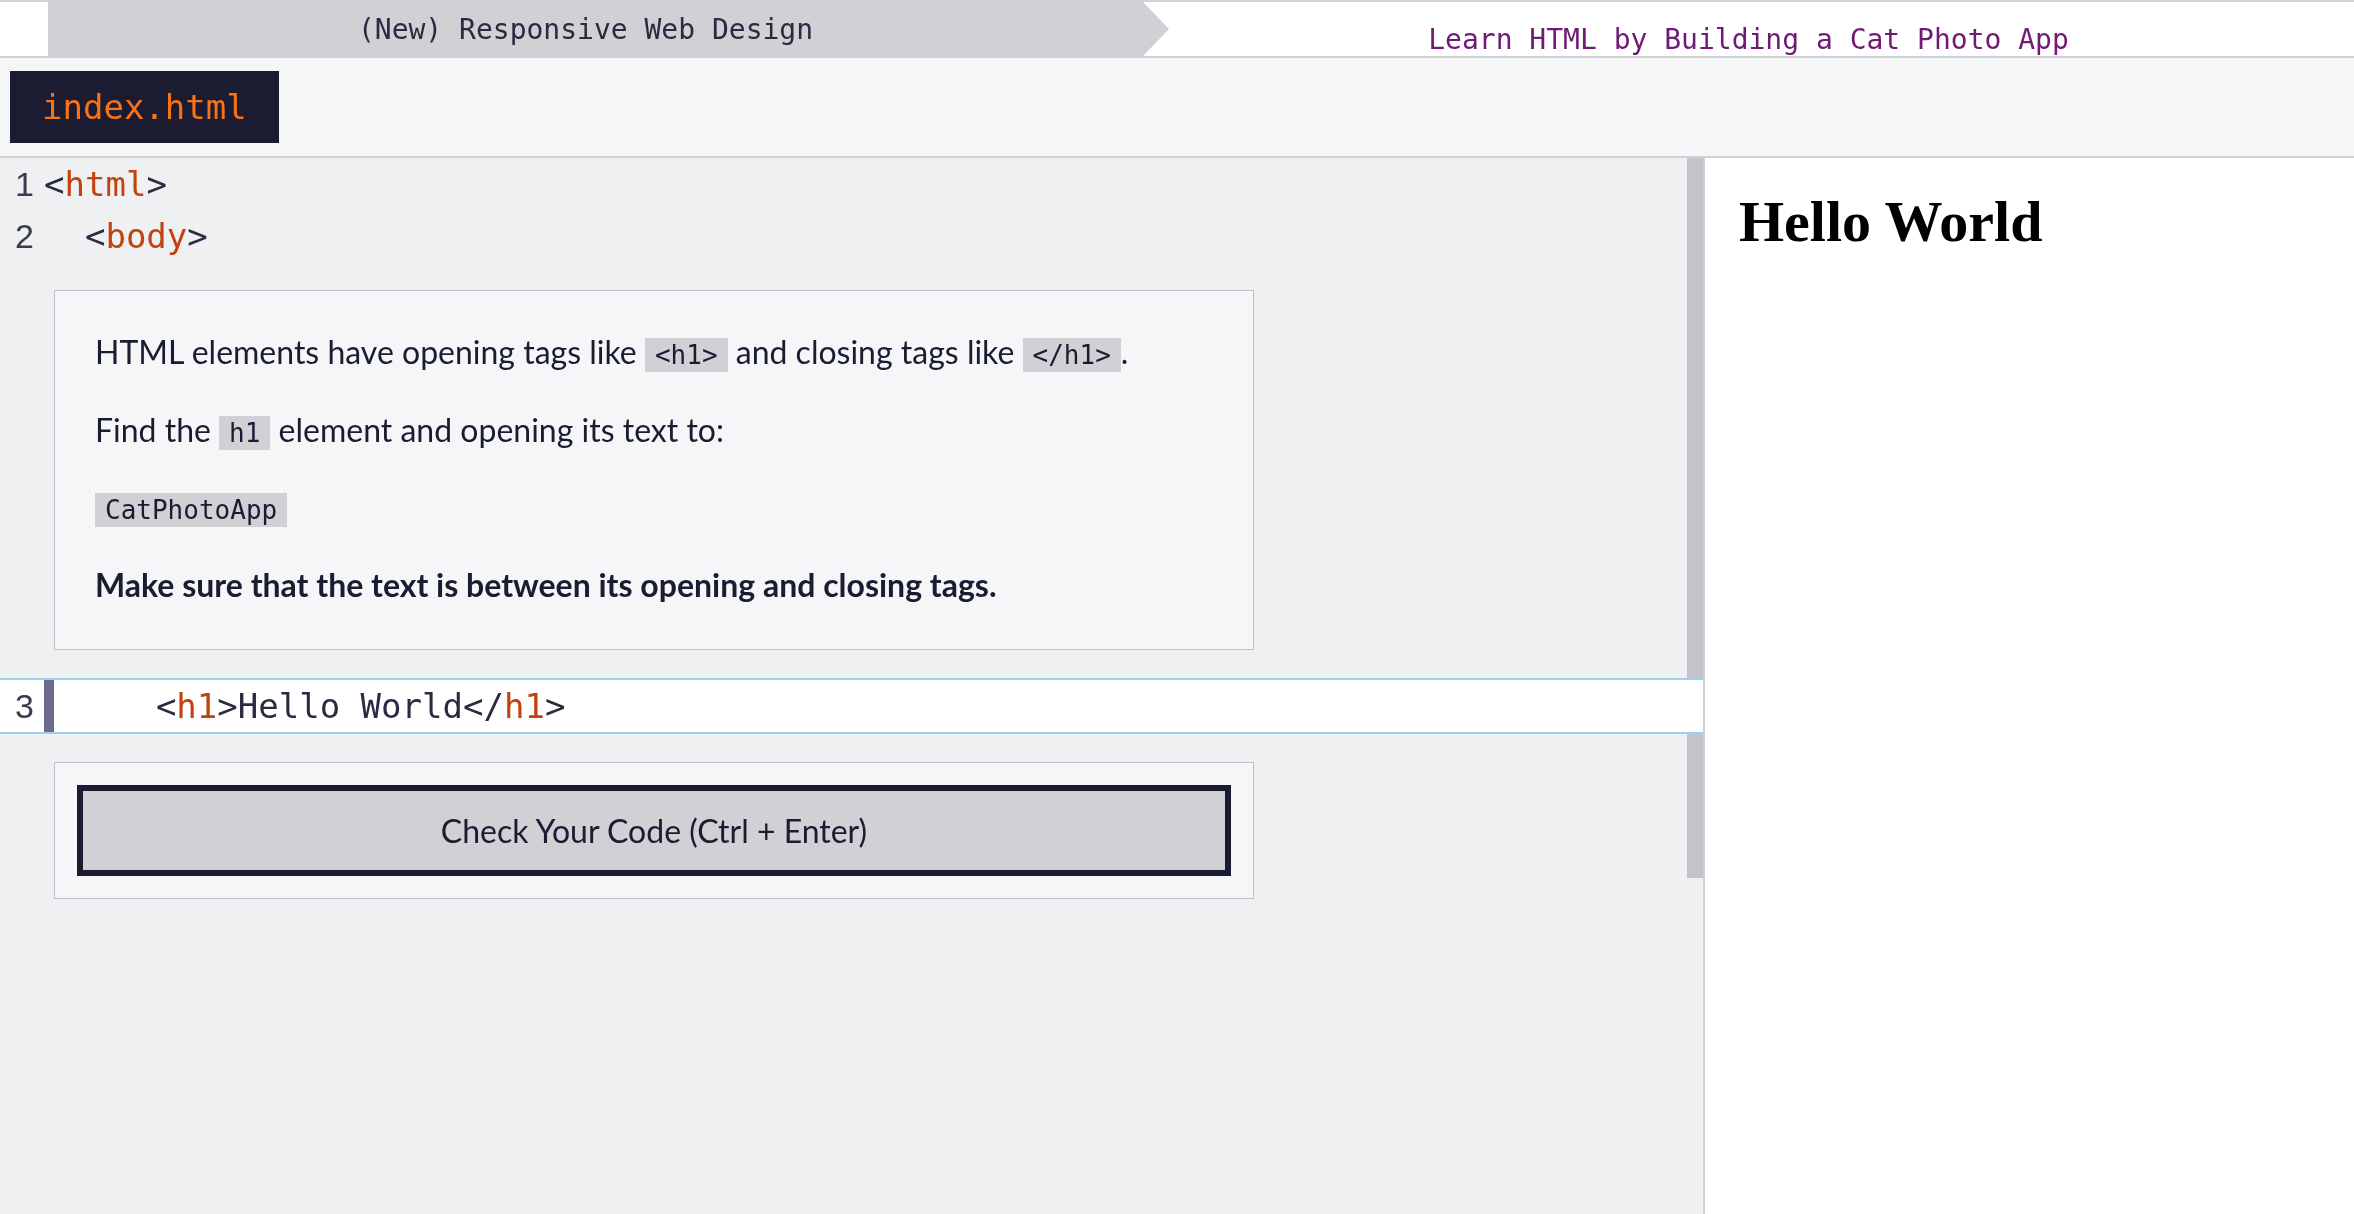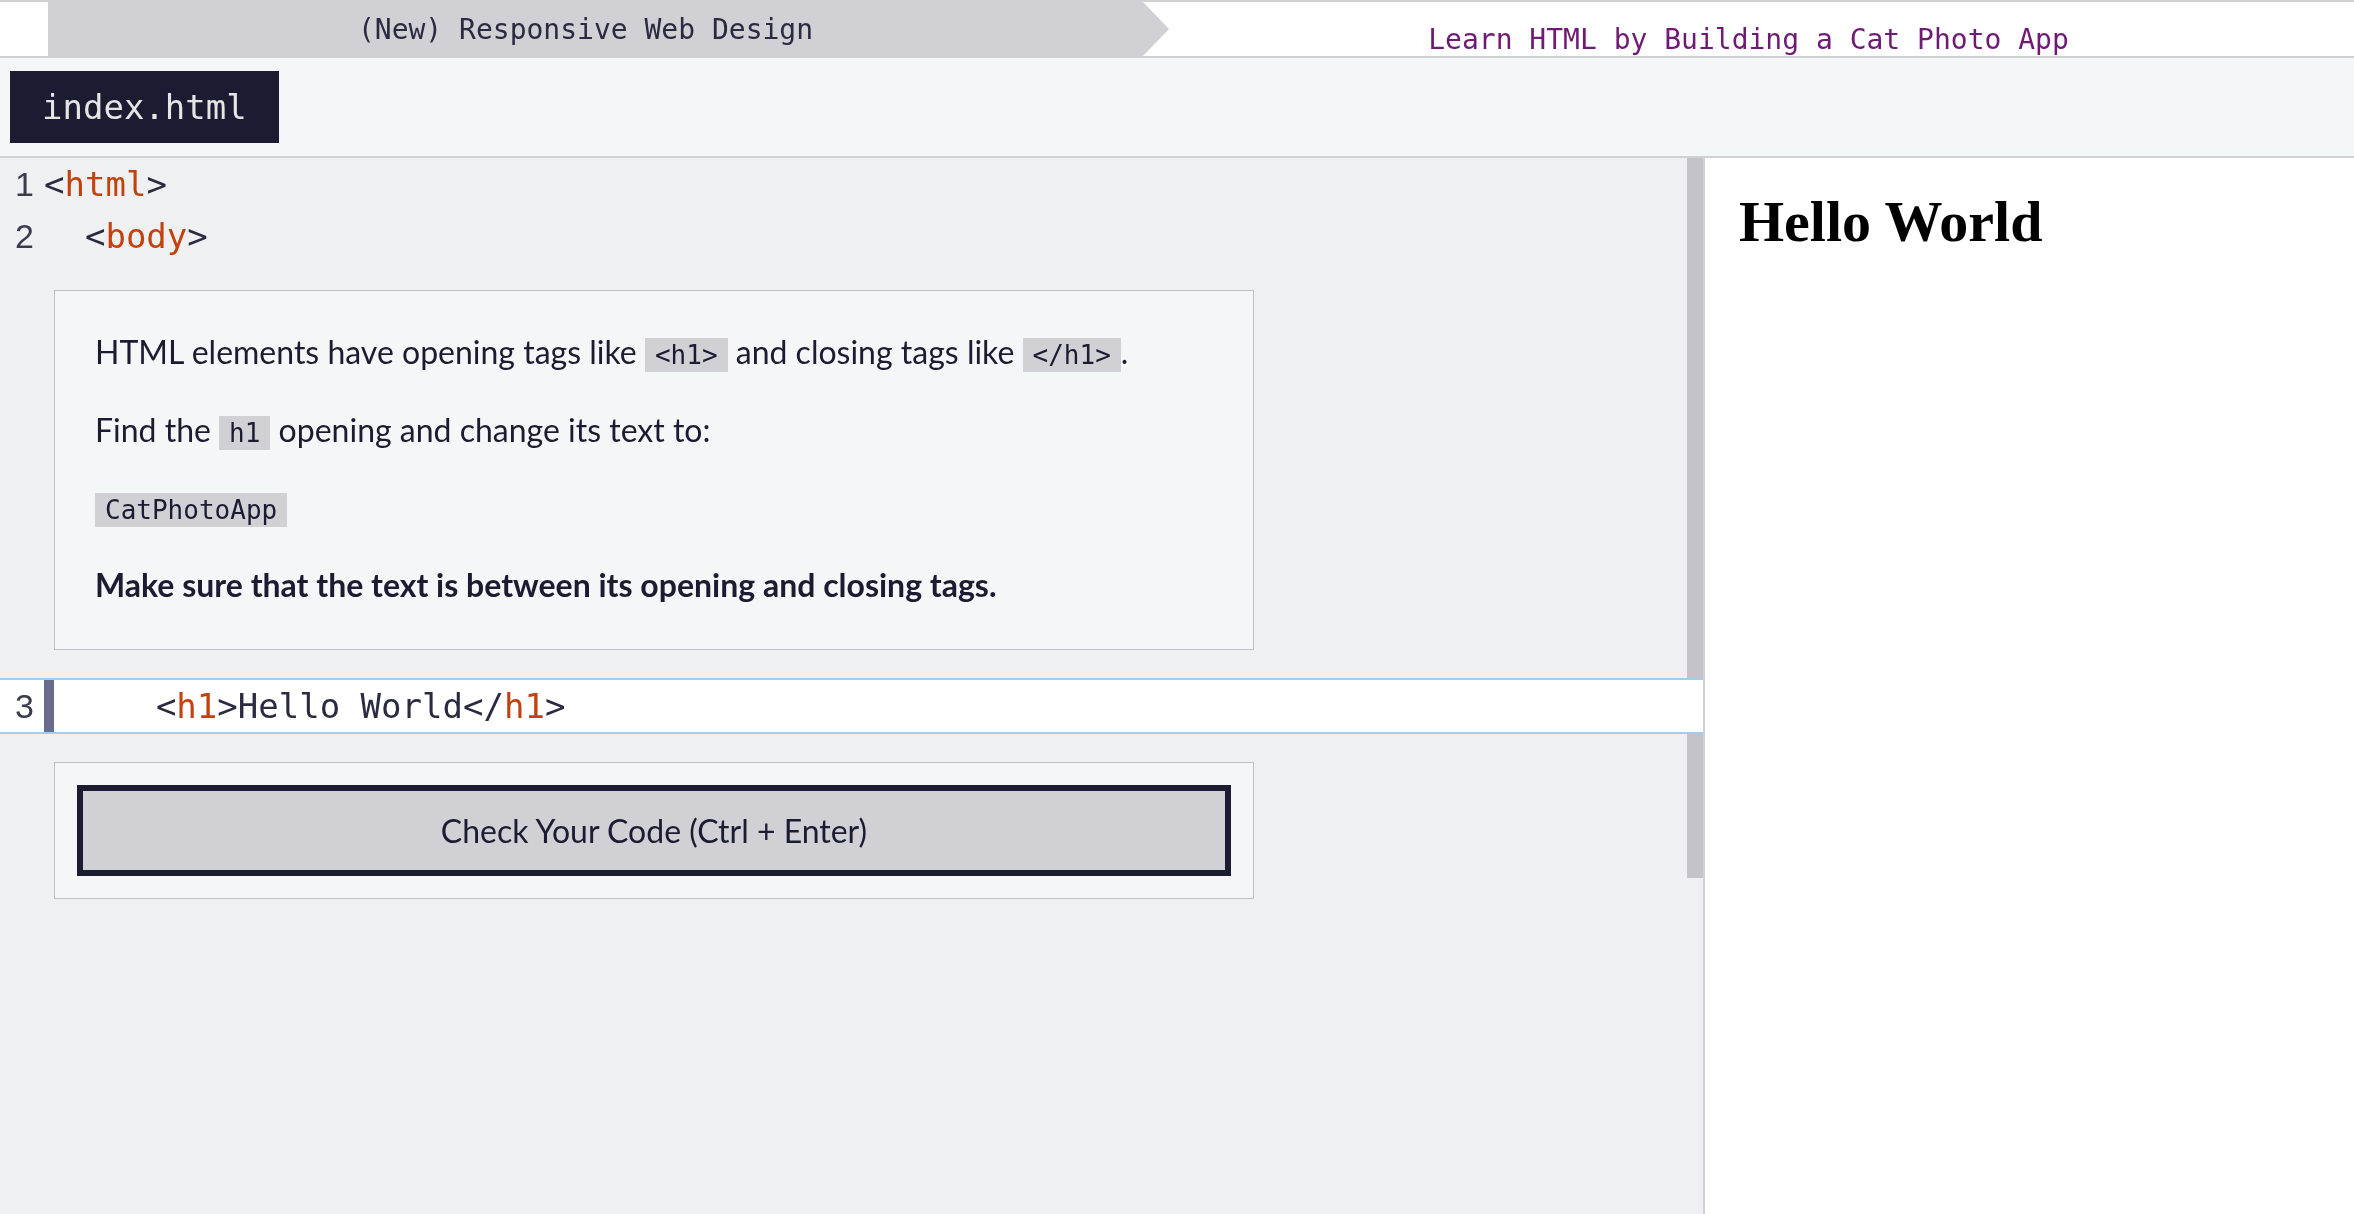--- a/index.html
+++ b/index.html
@@ -54,21 +54,21 @@
   
   .tab-row {
     height: 98px;
     display:flex;
     align-items:center;
     padding-left: 10px;
     background:#f5f6f7;
   }
   .file-tab {
     background:#1b1b32;
-    color:#e5e5e5;
+    color:#f97316;
     font-size:34px;
     padding: 16px 32px;
     border: none;
   }
   
   .main {
     display:flex;
     height: calc(1214px - 58px - 98px);
     border-top:2px solid #d0d0d5;
     position: relative;
@@ -211,21 +211,21 @@
     <div class="code-line">
       <span class="gutter">2</span>
       <span class="code-content mono"><span class="punc">  &lt;</span><span class="tag">body</span><span class="punc">&gt;</span></span>
     </div>
 
     <div class="instructions-panel">
       <p>
         <span>HTML elements have opening tags like </span><span class="code-pill">&lt;h1&gt;</span><span> and closing tags like </span><span class="code-pill">&lt;/h1&gt;</span><span>.</span>
       </p>
       <p>
-        <span>Find the </span><span class="code-pill">h1</span><span> opening and change its text to:</span>
+        <span>Find the </span><span class="code-pill">h1</span><span> element and opening its text to:</span>
       </p>
       <p>
         <span class="code-pill">CatPhotoApp</span>
       </p>
       <p>Make sure that the text is between its opening and closing tags.</p>
     </div>
 
     <div class="code-line active-line">
       <span class="gutter">3</span>
       <span class="gutter-mark"></span>

